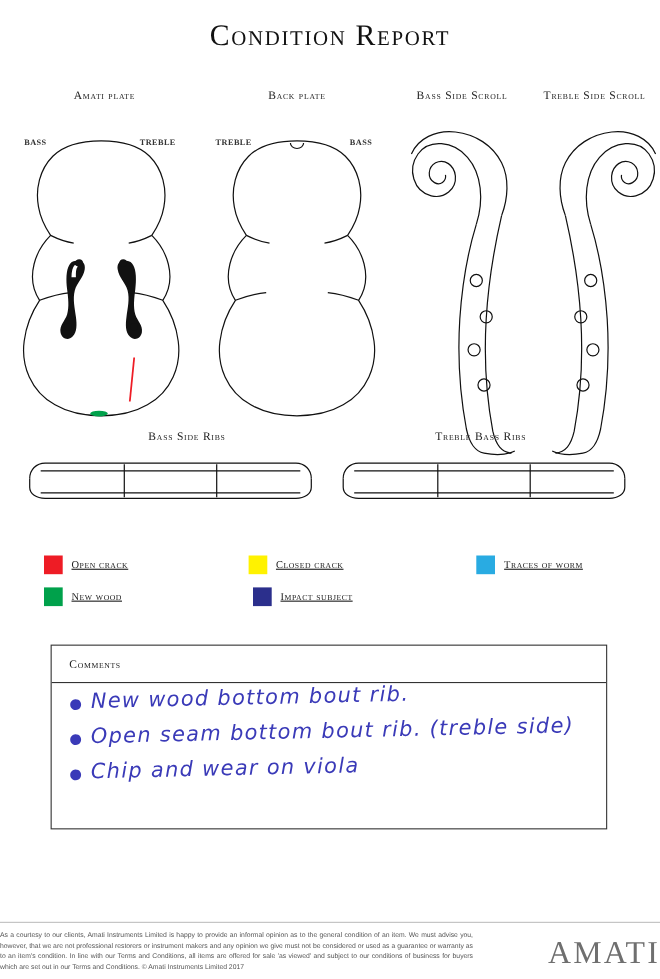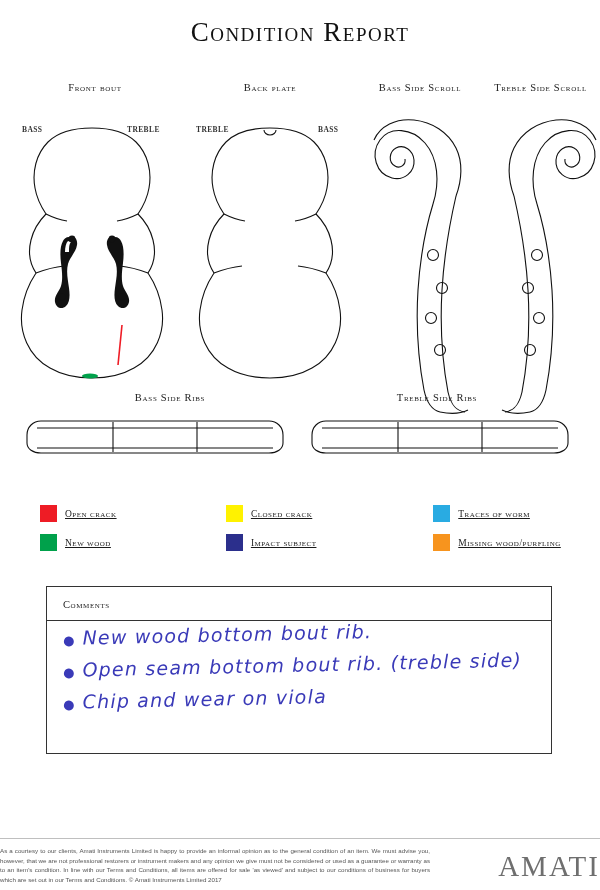--- a/index.html
+++ b/index.html
@@ -183,21 +183,21 @@
 </style>
 </head>
 <body>
 
 <div class="page">
 
   <div class="title">Condition Report</div>
 
   <div class="diagrams">
 
-    <div class="cap" style="left:30px; top:12px; width:130px;">Front bout</div>
+    <div class="cap" style="left:30px; top:12px; width:130px;">Amati plate</div>
     <div class="side-label" style="left:22px; top:55px;">BASS</div>
     <div class="side-label" style="left:127px; top:55px;">TREBLE</div>
 
     <div class="figure" style="left:12px; top:50px;">
       <svg width="160" height="260" viewBox="0 0 160 260">
         <g fill="none" stroke="#111111" stroke-width="1.1">
           <path d="M80 8
                    C 62 8, 46 12, 36 22
                    C 24 34, 20 52, 23 68
                    C 25 80, 30 88, 34 94
@@ -360,21 +360,21 @@
           <path d="M2 20 C 2 12, 8 6, 16 6 L 244 6 C 252 6, 258 12, 258 20"></path>
           <path d="M2 20 L 2 28 C 2 34, 8 38, 16 38 L 244 38 C 252 38, 258 34, 258 28 L 258 20"></path>
           <line x1="12" y1="13" x2="248" y2="13"></line>
           <line x1="12" y1="33" x2="248" y2="33"></line>
           <line x1="88" y1="7" x2="88" y2="37"></line>
           <line x1="172" y1="7" x2="172" y2="37"></line>
         </g>
       </svg>
     </div>
 
-    <div class="cap" style="left:362px; top:322px; width:150px;">Treble Side Ribs</div>
+    <div class="cap" style="left:362px; top:322px; width:150px;">Treble Bass Ribs</div>
     <div class="figure" style="left:310px; top:345px;">
       <svg width="260" height="45" viewBox="0 0 260 45">
         <g fill="none" stroke="#111111" stroke-width="1.1">
           <path d="M2 20 C 2 12, 8 6, 16 6 L 244 6 C 252 6, 258 12, 258 20"></path>
           <path d="M2 20 L 2 28 C 2 34, 8 38, 16 38 L 244 38 C 252 38, 258 34, 258 28 L 258 20"></path>
           <line x1="12" y1="13" x2="248" y2="13"></line>
           <line x1="12" y1="33" x2="248" y2="33"></line>
           <line x1="88" y1="7" x2="88" y2="37"></line>
           <line x1="172" y1="7" x2="172" y2="37"></line>
         </g>
@@ -399,24 +399,20 @@
       </div>
     </div>
     <div class="legend-row">
       <div class="legend-item li-0">
         <span class="swatch" style="background:#00a14b"></span>
         <span>New wood</span>
       </div>
       <div class="legend-item li-1">
         <span class="swatch" style="background:#2b2f8c"></span>
         <span>Impact subject</span>
-      </div>
-      <div class="legend-item li-2">
-        <span class="swatch" style="background:#f7941e"></span>
-        <span>Missing wood/purfling</span>
       </div>
     </div>
   </div>
 
   <div class="comments">
     <div class="comments-label">Comments</div>
     <div class="comments-rule"></div>
     <div class="handwriting">
       <div class="hw-line">
         <span class="hw-bullet">●</span>

